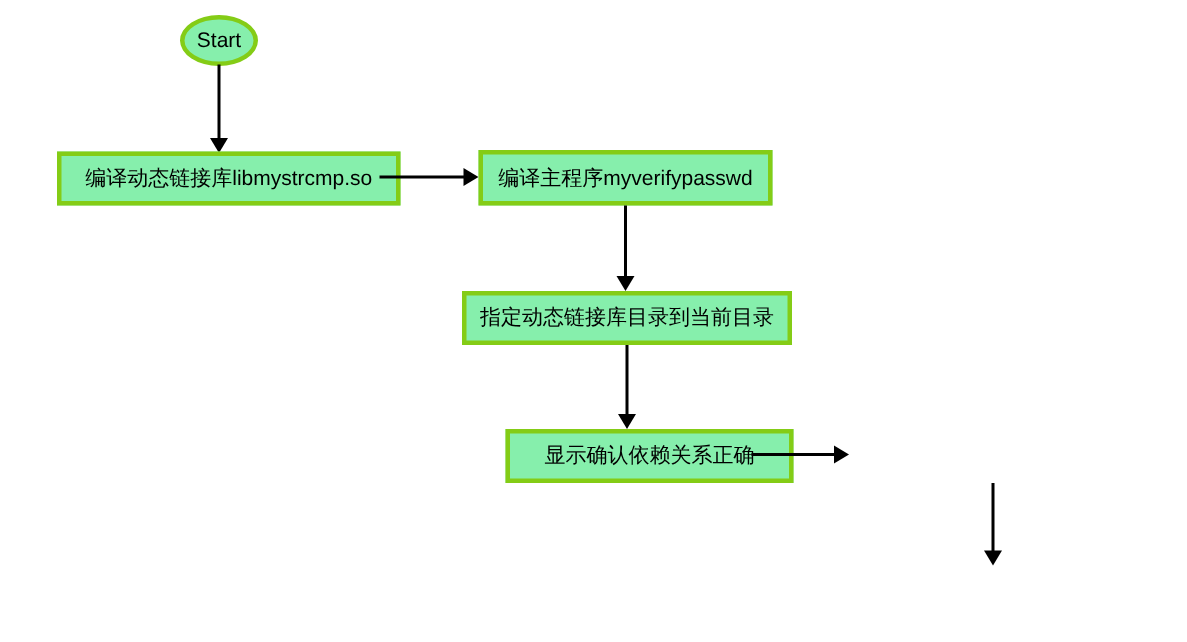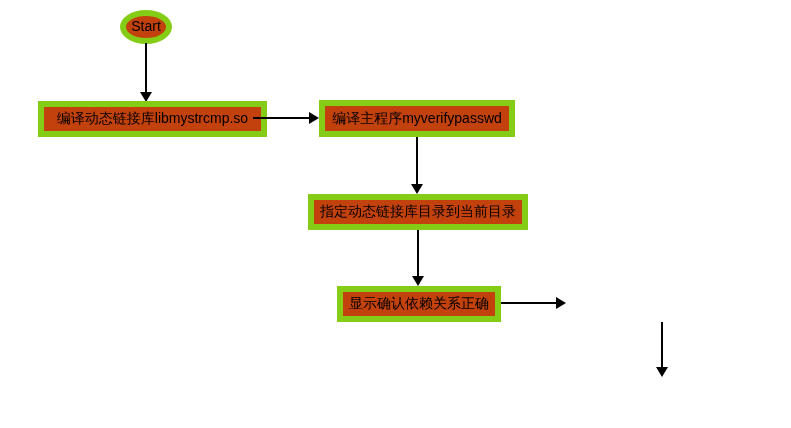--- a/index.html
+++ b/index.html
@@ -13,22 +13,22 @@
     width: 791px;
     height: 428px;
     background: #ffffff;
     overflow: hidden;
   }
   .node {
     position: absolute;
     display: flex;
     align-items: center;
     justify-content: center;
-    border: 6px solid #84cc16;
-    background: #c2410c;
+    border: 3px solid #84cc16;
+    background: #86efac;
     font-size: 14px;
     line-height: 1.1;
     text-align: center;
     white-space: nowrap;
   }
   .oval { border-radius: 50%; }
   .shaft { position: absolute; background: #000000; }
   .shaft.v { width: 2px; }
   .shaft.h { height: 2px; }
   .head { position: absolute; width: 0; height: 0; }
@@ -70,21 +70,21 @@
   <div class="shaft v" style="left:416px; top:137px; height:48px;"></div>
   <div class="head down" style="left:411px; top:184px;"></div>
 
   <div class="node" style="left:308px; top:194px; width:220px; height:36px;">
     <span class="label">指定动态链接库目录到当前目录</span>
   </div>
 
   <div class="shaft v" style="left:417px; top:230px; height:47px;"></div>
   <div class="head down" style="left:412px; top:276px;"></div>
 
-  <div class="node" style="left:337px; top:286px; width:164px; height:36px;">
+  <div class="node" style="left:337px; top:286px; width:192px; height:36px;">
     <span class="label">显示确认依赖关系正确</span>
   </div>
 
   <div class="shaft h" style="left:501px; top:302px; width:56px;"></div>
   <div class="head right" style="left:556px; top:297px;"></div>
 
 
   <div class="shaft v" style="left:661px; top:322px; height:46px;"></div>
   <div class="head down" style="left:656px; top:367px;"></div>
 

